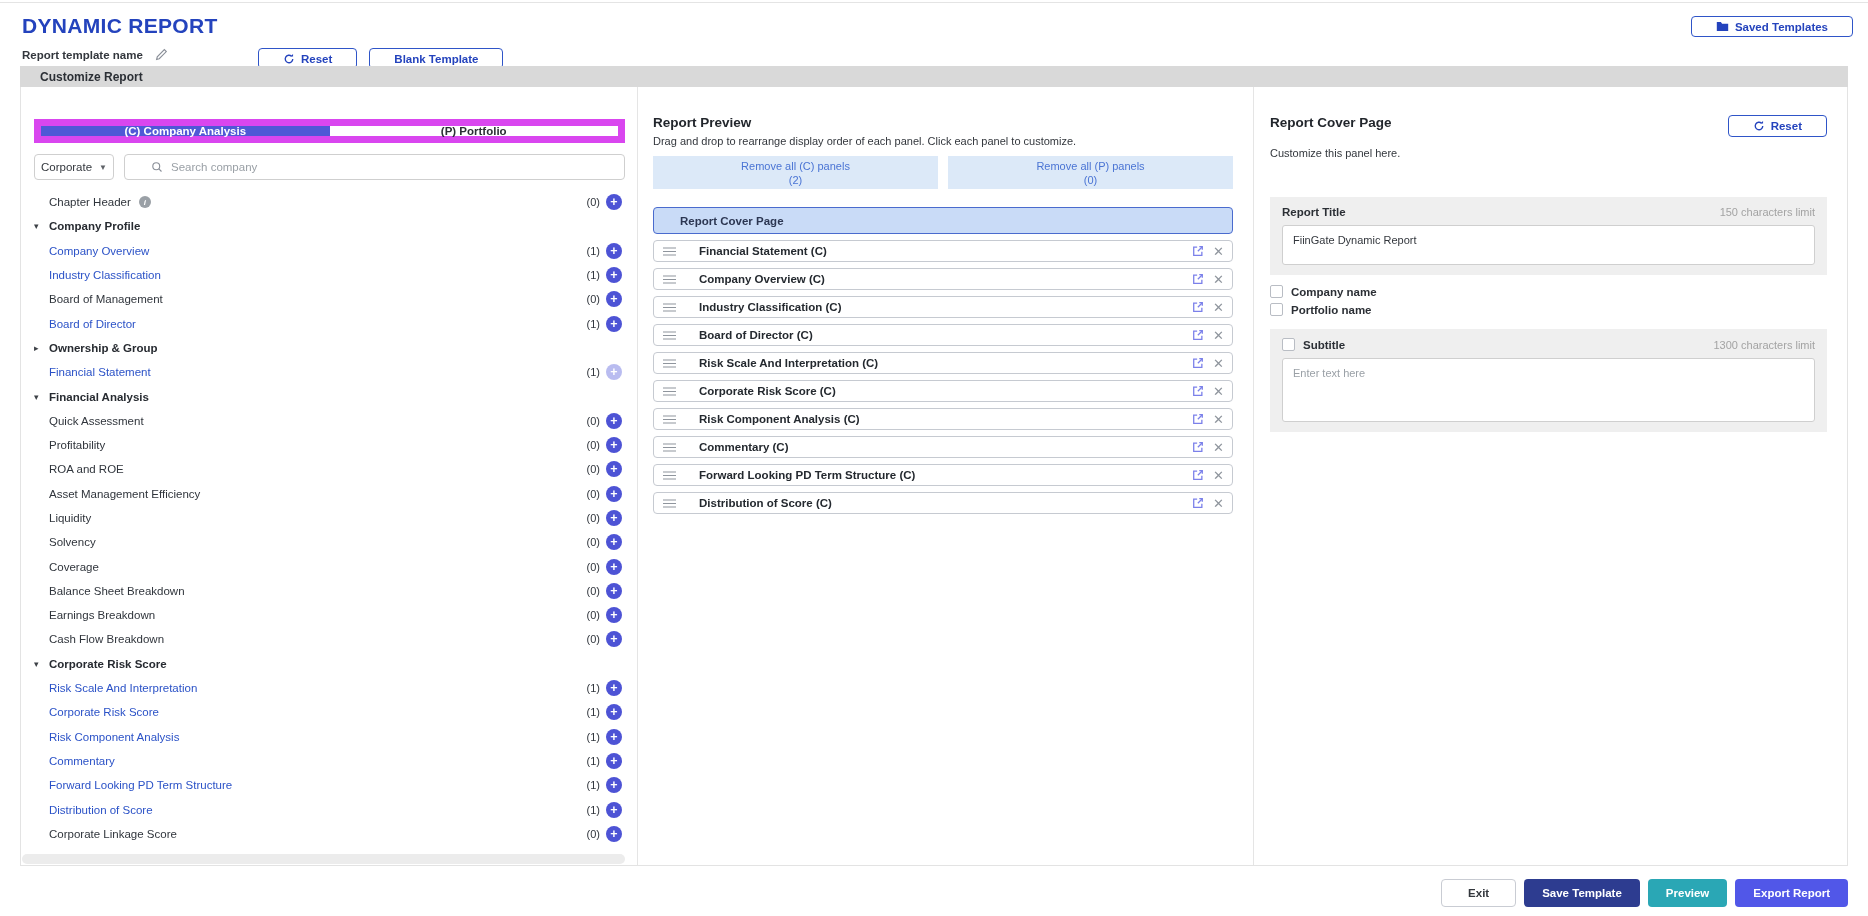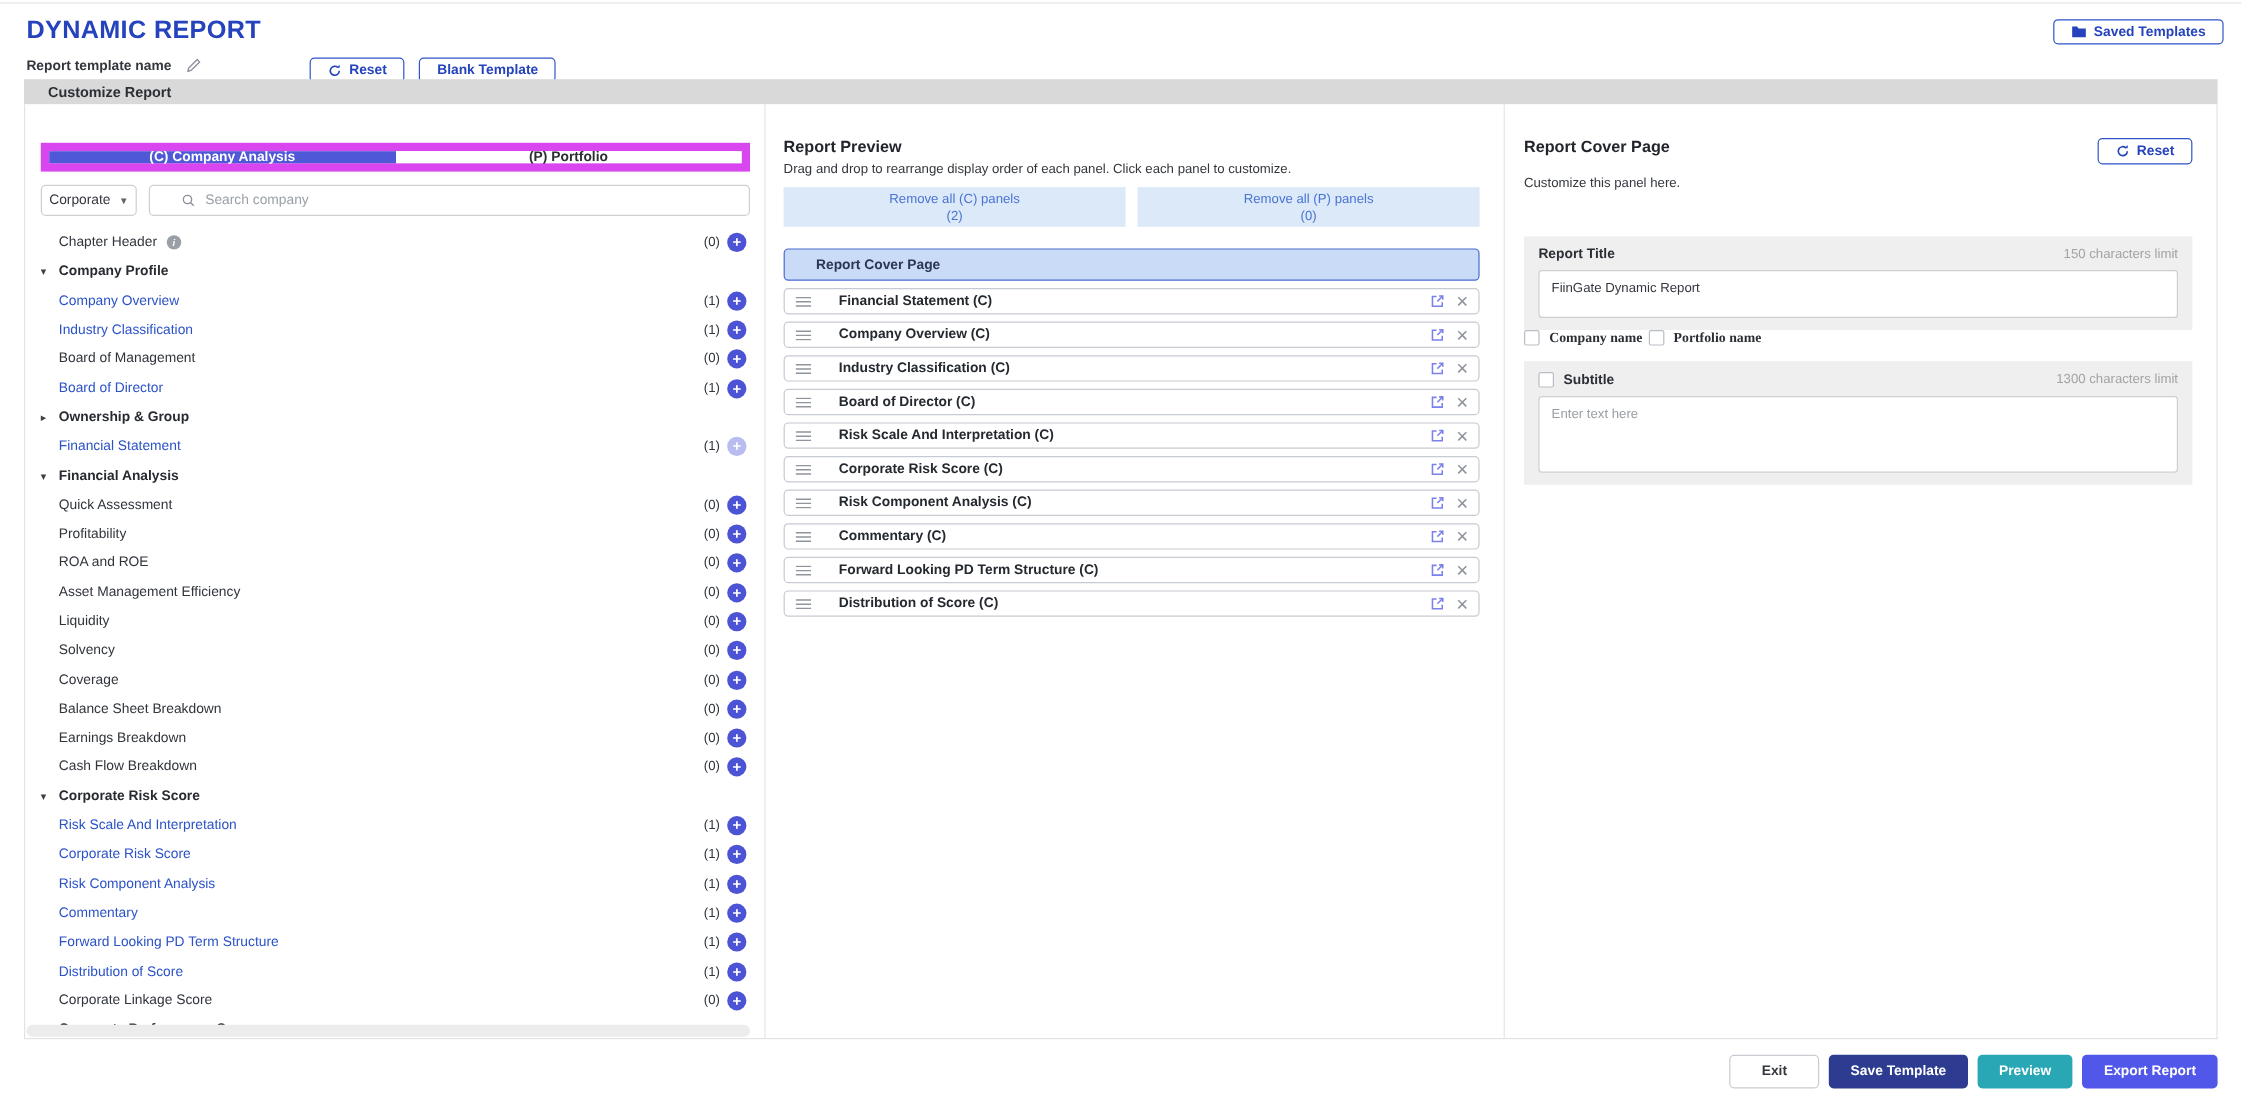--- a/index.html
+++ b/index.html
@@ -8,21 +8,21 @@
     font-family: "Liberation Sans", sans-serif;
     background:#fff; color:#333; overflow:hidden; position:relative;
   }
   .topline{position:absolute;top:2px;left:0;width:100%;height:1px;background:#e4e4e4;}
 
   
   .hdr{position:absolute;left:22px;top:14px;}
   .page-title{font-size:21px;font-weight:700;color:#2443bd;letter-spacing:.3px;}
   .tpl-row{margin-top:10px;display:flex;align-items:center;gap:12px;font-size:11.5px;color:#33373d;font-weight:600;}
   .hdr-btns{position:absolute;left:258px;top:48px;display:flex;gap:12px;}
-  .btn-outline{display:flex;align-items:center;gap:6px;height:21px;padding:0 14px;border:1px solid #2f55c8;border-radius:4px;background:#fff;color:#2443bd;font-size:11.5px;font-weight:700;cursor:pointer;font-family:inherit;}
+  .btn-outline{display:flex;align-items:center;gap:6px;height:21px;padding:0 24px;border:1px solid #2f55c8;border-radius:4px;background:#fff;color:#2443bd;font-size:11.5px;font-weight:700;cursor:pointer;font-family:inherit;}
   .saved-btn{position:absolute;right:15px;top:16px;}
 
   
   .cust-bar{position:absolute;left:20px;top:66px;width:1828px;height:21px;background:#d9d9d9;display:flex;align-items:center;padding-left:20px;font-size:12px;font-weight:700;color:#2b2f35;}
 
   
   .main{position:absolute;left:20px;top:87px;width:1828px;height:779px;border:1px solid #e3e3e3;border-top:none;background:#fff;display:flex;}
   .col-left{width:617px;border-right:1px solid #e5e5e5;padding:32px 12px 0 13px;position:relative;}
   .col-mid{width:616px;border-right:1px solid #e5e5e5;padding:28px 20px 0 15px;}
   .col-right{flex:1;padding:28px 20px 0 16px;position:relative;}
@@ -62,28 +62,28 @@
   .drag-ic{color:#8f959d;margin-right:11px;display:flex;align-items:center;cursor:grab;}
   .plabel{font-size:11.5px;font-weight:700;color:#24292f;padding-left:12px;}
   .open-ic{display:flex;align-items:center;color:#7b80ea;margin-right:9px;cursor:pointer;}
   .x-ic{color:#8f959d;font-size:13px;cursor:pointer;line-height:1;}
 
   
   .rhead{display:flex;align-items:flex-start;justify-content:space-between;}
   .rdesc{font-size:11px;color:#33373d;margin-top:10px;}
   .card{background:#efefef;margin-top:38px;padding:9px 12px 10px 12px;}
   .card2{margin-top:13px;}
-  .card-head{display:flex;align-items:flex-start;justify-content:space-between;}
+  .card-head{display:flex;align-items:flex-end;justify-content:space-between;}
   .card-label{font-size:11.5px;font-weight:700;color:#2b2f35;display:flex;align-items:center;gap:8px;}
   .limit{font-size:11px;color:#a3a3a3;}
   .card textarea{display:block;width:100%;margin-top:7px;border:1px solid #cfcfcf;border-radius:3px;background:#fff;resize:none;font-family:inherit;font-size:11px;color:#33373d;padding:8px 10px;outline:none;}
   .card textarea::placeholder{color:#9aa0a6;}
   .ta-title{height:40px;}
   .ta-sub{height:64px;}
-  .checks{margin-top:0;display:flex;flex-direction:row;gap:5px;font-family:Liberation Serif, serif;}
+  .checks{margin-top:10px;display:flex;flex-direction:column;gap:5px;}
   .check-row{display:flex;align-items:center;gap:8px;font-size:11.5px;font-weight:700;color:#2b2f35;cursor:pointer;}
   .cbox{width:13px;height:13px;border:1.5px solid #b9bdc4;border-radius:2px;background:#fff;flex:none;}
 
   
   .footer{position:absolute;right:20px;top:879px;display:flex;gap:8px;}
   .fbtn{height:28px;border-radius:4px;font-size:11.5px;font-weight:700;font-family:inherit;border:none;cursor:pointer;padding:0 18px;color:#fff;}
   .fbtn.exit{background:#fff;border:1px solid #c9ccd3;color:#33373d;padding:0 26px;}
   .fbtn.save{background:#2d3c90;}
   .fbtn.prev{background:#2aa7b5;}
   .fbtn.exp{background:#5157e8;}

